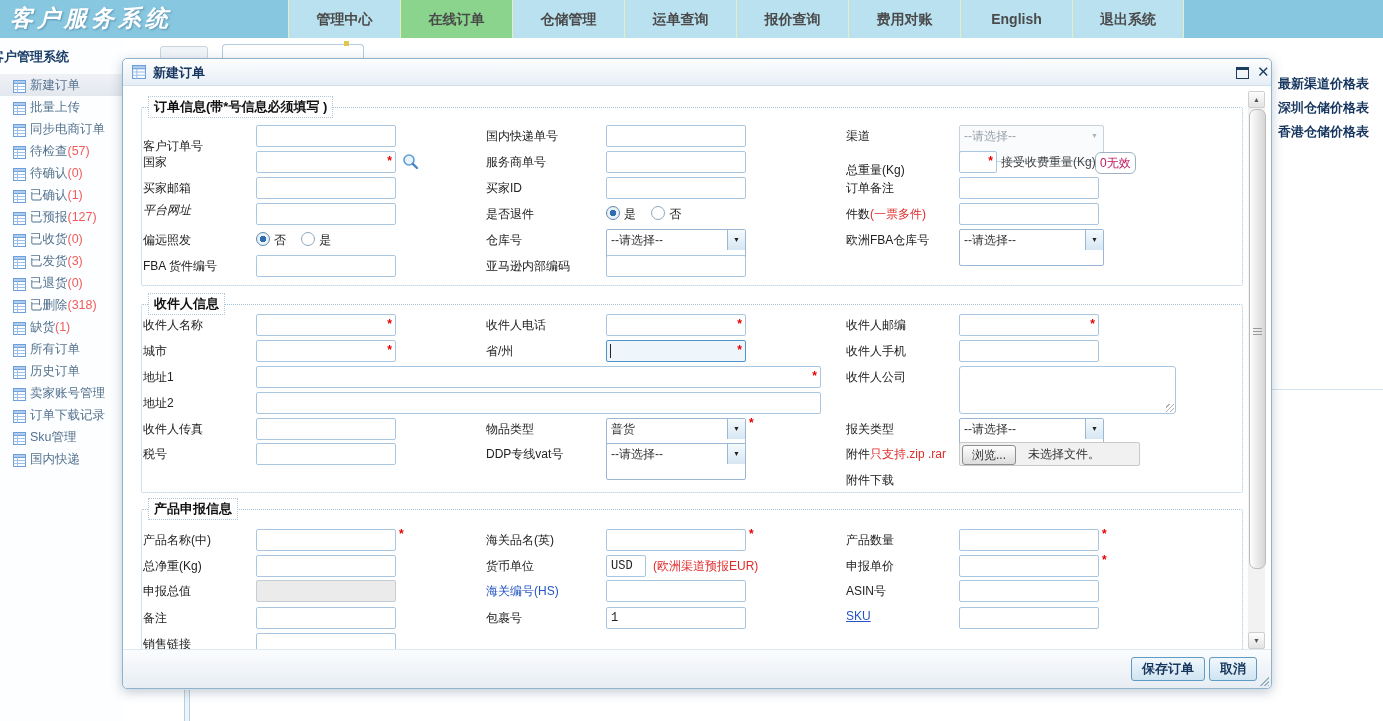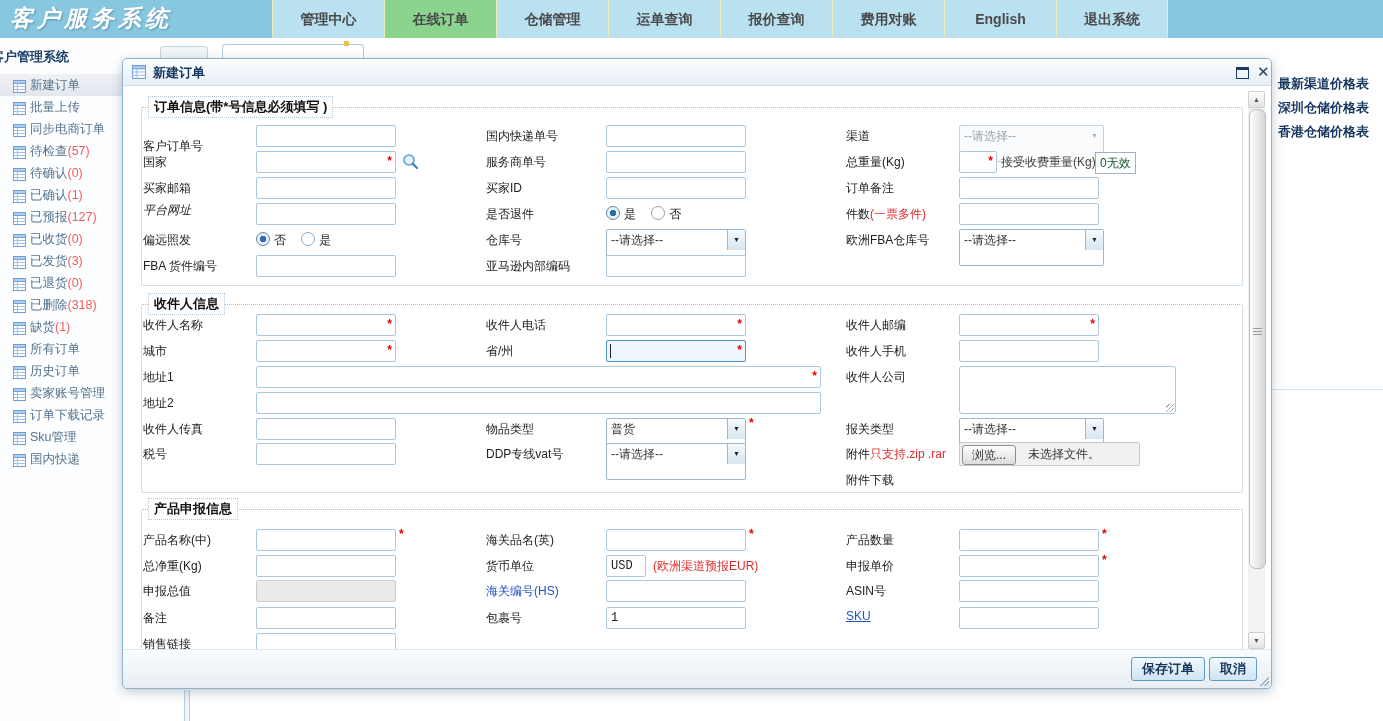--- a/index.html
+++ b/index.html
@@ -1,20 +1,20 @@
 <!DOCTYPE html>
 <html><head>
 <meta charset="utf-8">
 <style>
   html,body{margin:0;padding:0;background:#fff;font-family:"Liberation Sans","DejaVu Sans",sans-serif;}
   body{width:1383px;height:721px;position:relative;overflow:hidden;font-size:12px;color:#222;}
   
   .topbar{position:absolute;left:0;top:0;width:1383px;height:38px;background:#87c7e0;}
   .brand{position:absolute;left:10px;top:3px;font-size:23px;font-weight:bold;font-style:italic;color:#fff;letter-spacing:4px;text-shadow:1px 1px 2px rgba(60,110,140,.55);}
-  .tabs{position:absolute;left:272px;top:0;height:52px;display:flex;}
+  .tabs{position:absolute;left:288px;top:0;height:52px;display:flex;}
   .tab{width:112px;height:38px;line-height:38px;text-align:center;font-size:14px;font-weight:bold;color:#4a4a4a;background:#bae1f0;border-left:1px solid #e7edbd;box-sizing:border-box;cursor:pointer;}
   .tab:last-child{border-right:1px solid #e7edbd;}
   .tab.active{background:#8bd48e;}
   
   .sidebar{position:absolute;left:0;top:38px;width:122px;height:683px;background:#fdfeff;overflow:hidden;}
   .sb-title{margin:10px 0 8px -9px;font-size:13px;font-weight:bold;color:#1b3e68;white-space:nowrap;}
   .sb-item{position:relative;height:22px;line-height:22px;padding-left:30px;white-space:nowrap;cursor:pointer;color:#55738f;font-size:12.5px;}
   .sb-item.sel{background:linear-gradient(#f0f2f6,#e3e7ee);}
   .sb-item .ic{position:absolute;left:13px;top:4px;width:13px;height:13px;}
   .sb-count{color:#f25b5b;}
@@ -43,21 +43,21 @@
   .iw{position:absolute;height:22px;}
   .inp{width:100%;height:22px;box-sizing:border-box;border:1px solid #a9c7e0;border-radius:2px;padding:0 12px 0 4px;font:12px "Liberation Sans","DejaVu Sans",sans-serif;color:#222;background:#fff;}
   .inp.plain{padding-right:4px;font-family:Liberation Mono, monospace;}
   .inp.dis{background:#ebebeb;border-color:#c3cdd6;}
   .inp.focus{border-color:#4f94cd;background:#eef5fb;}
   .caret{position:absolute;left:4px;top:4px;width:1px;height:14px;background:#222;}
   .star{position:absolute;right:4px;top:3px;color:#e80000;font-weight:bold;font-style:normal;}
   .star-out{position:absolute;color:#e80000;font-weight:bold;}
   .note-red{position:absolute;line-height:22px;color:#e02b2b;white-space:nowrap;}
   .note-gray{position:absolute;line-height:22px;color:#666;white-space:nowrap;}
-  .tagbox{position:absolute;height:20px;line-height:20px;padding:0 4px;border:1px solid #9db3c4;border-radius:0;background:#fff;color:#14532d;}
+  .tagbox{position:absolute;height:20px;line-height:20px;padding:0 4px;border:1px solid #9db3c4;border-radius:6px;background:#fff;color:#be185d;}
   
   .radio{display:inline-block;width:12px;height:12px;border:1px solid #8fa8bc;border-radius:50%;background:#fff;vertical-align:-2px;margin-right:4px;cursor:pointer;}
   .radio.on{border-color:#5d87ad;background:radial-gradient(circle at 50% 50%,#2f6cb0 0 3px,#eaf2f9 3.5px);}
   .rgroup{position:absolute;line-height:22px;}
   .rgroup .rlbl{margin-right:12px;}
   
   .selc{position:absolute;height:37px;box-sizing:border-box;border:1px solid #9ab8d4;border-radius:2px;background:#fff;cursor:pointer;}
   .selc .sel-text{position:absolute;left:4px;top:0;line-height:20px;color:#333;}
   .selc .sel-btn{position:absolute;right:0;top:0;width:17px;height:20px;background:linear-gradient(#f5fafd,#d6e6f2);border-left:1px solid #9ab8d4;text-align:center;}
   .selc .sel-btn span{font-size:7px;color:#222;line-height:20px;}
@@ -235,21 +235,21 @@
     <span class="sel-btn"><span>▼</span></span>
   </div>
   <div class="lbl" style="left:363px;top:196px;">亚马逊内部编码</div>
   <span class="iw" style="left:483px;top:196px;width:140px;"><input class="inp plain" style=""></span>
 
   <div class="lbl" style="left:723px;top:66px;">渠道</div>
   <div class="selc dis" style="left:836px;top:66px;width:145px;">
     <span class="sel-text">--请选择--</span>
     <span class="sel-btn"><span>▼</span></span>
   </div>
-  <div class="lbl" style="left:723px;top:92px;">总重量(Kg)</div>
+  <div class="lbl" style="left:723px;top:100px;">总重量(Kg)</div>
   <span class="iw" style="left:836px;top:92px;width:38px;"><input class="inp" style=""><i class="star">*</i></span>
   <div class="note-gray" style="left:878px;top:92px;color:#444;">接受收费重量(Kg)</div>
   <div class="tagbox" style="left:972px;top:93px;">0无效</div>
   <div class="lbl" style="left:723px;top:118px;">订单备注</div>
   <span class="iw" style="left:836px;top:118px;width:140px;"><input class="inp plain" style=""></span>
   <div class="lbl" style="left:723px;top:144px;"><span>件数</span><span class="red">(一票多件)</span></div>
   <span class="iw" style="left:836px;top:144px;width:140px;"><input class="inp plain" style=""></span>
   <div class="lbl" style="left:723px;top:170px;">欧洲FBA仓库号</div>
   <div class="selc" style="left:836px;top:170px;width:145px;">
     <span class="sel-text">--请选择--</span>

